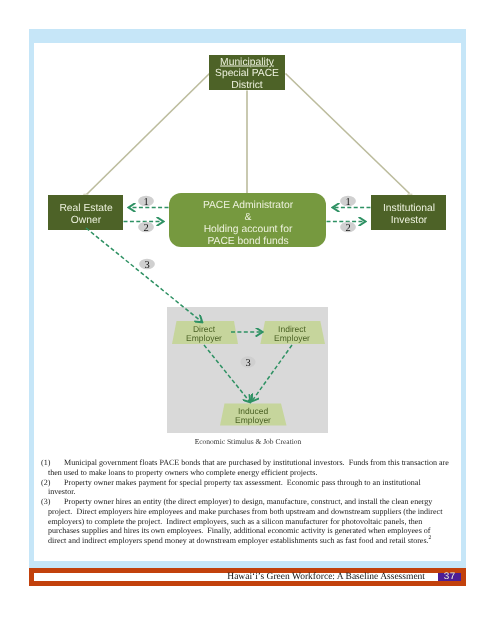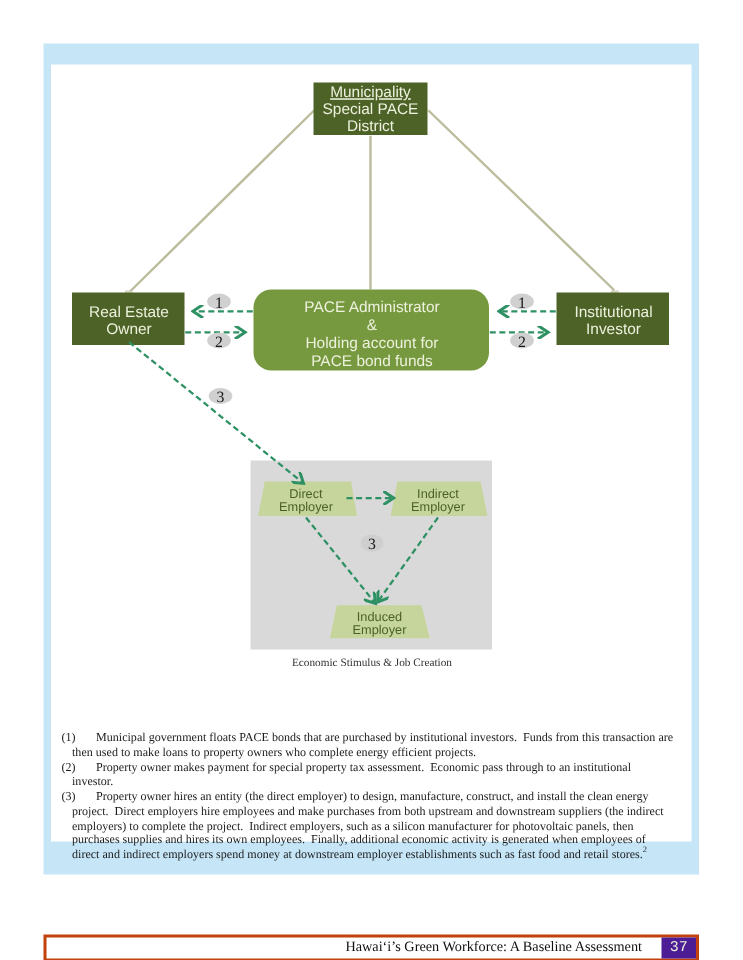--- a/index.html
+++ b/index.html
@@ -4,26 +4,26 @@
 <style>
   html,body{margin:0;padding:0;}
   body{width:495px;height:640px;background:#ffffff;font-family:"Liberation Serif",serif;overflow:hidden;-webkit-font-smoothing:antialiased;text-rendering:geometricPrecision;}
   #page{position:relative;width:495px;height:640px;}
   .frame{position:absolute;left:29px;top:29px;width:437px;height:554px;border-style:solid;border-color:#c6e6f8;border-top-width:14px;border-bottom-width:22px;border-left-width:5px;border-right-width:5px;box-sizing:border-box;background:#fff;}
   #diagram{position:absolute;left:0;top:0;width:495px;height:640px;}
   .boxlabel{font-family:"Liberation Sans",sans-serif;fill:#edf1dd;font-size:10.3px;text-anchor:middle;}
   .trlabel{font-family:"Liberation Sans",sans-serif;fill:#4a6124;font-size:8.5px;text-anchor:middle;}
   .marknum{font-family:"Liberation Serif",serif;fill:#151515;font-size:10.5px;text-anchor:middle;}
   .caption{font-family:"Liberation Serif",serif;fill:#333;font-size:7.5px;text-anchor:middle;}
-  .notes{position:absolute;left:48px;top:487px;width:402px;font-family:"Liberation Serif",serif;font-size:8.05px;color:#1c1c1c;line-height:9.78px;}
+  .notes{position:absolute;left:48px;top:458px;width:402px;font-family:"Liberation Serif",serif;font-size:8.05px;color:#1c1c1c;line-height:9.78px;}
   .note{margin:0;text-indent:-7px;text-align:left;white-space:pre-wrap;}
   .note-num{display:inline-block;width:23px;text-indent:0;white-space:pre;}
   .fnref{font-size:5.6px;vertical-align:super;line-height:0;}
   .note-text{}
-  .footerbox{position:absolute;left:29px;top:623px;width:437px;height:18px;border:2px solid #c2410c;box-sizing:border-box;background:#fff;display:flex;align-items:center;}
+  .footerbox{position:absolute;left:29px;top:568px;width:437px;height:18px;border:5px solid #c2410c;box-sizing:border-box;background:#fff;display:flex;align-items:center;}
   .footer-title{flex:1;text-align:right;font-family:"Liberation Serif",serif;font-size:9.5px;color:#111;padding-right:13px;}
   .footer-page{width:23px;height:100%;background:#4c1d95;color:#e9eedb;font-family:Liberation Mono, monospace;font-size:10px;display:flex;align-items:center;justify-content:center;}
 </style>
 </head>
 <body>
 
 <div id="page">
   <div class="frame"></div>
 
   <svg id="diagram" viewBox="0 0 495 640">

